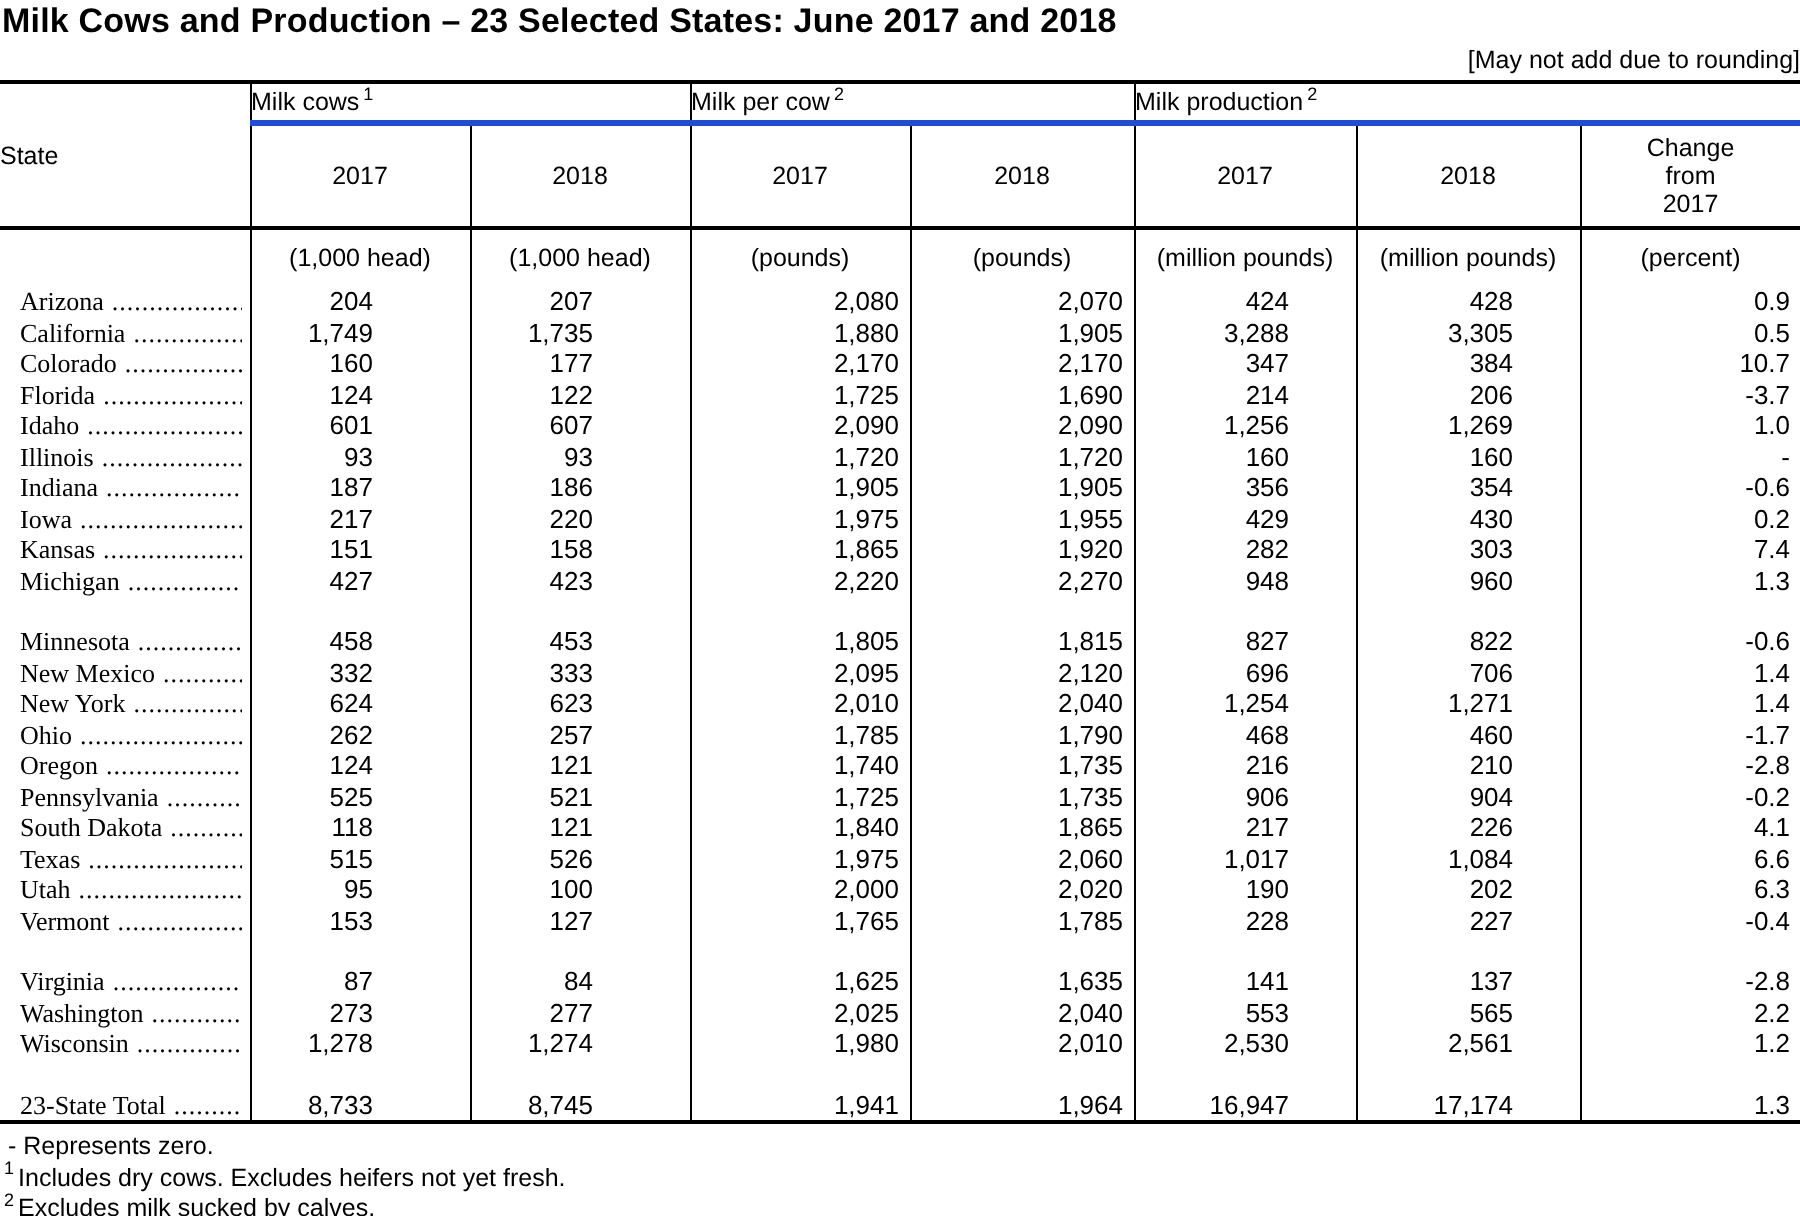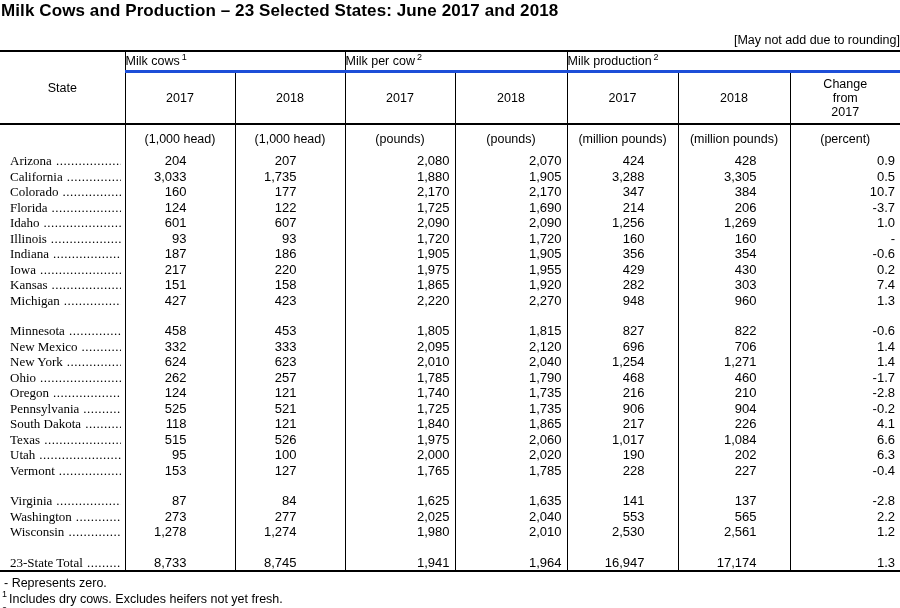--- a/index.html
+++ b/index.html
@@ -5,41 +5,41 @@
   html, body { margin: 0; padding: 0; background: #ffffff; overflow: hidden; }
   body {
     width: 900px; height: 608px;
     font-family: "Liberation Sans", sans-serif;
     color: #000;
   }
   .page { width: 900px; padding-top: 2px; }
 
   .title {
     font-size: 17px; font-weight: bold; line-height: 18px;
-    margin: 0 0 13px 1px; letter-spacing: 0.1px; white-space: nowrap;
+    margin: 0 0 3px 1px; letter-spacing: 0.1px; white-space: nowrap;
   }
   .note { font-size: 12.5px; line-height: 14px; margin: 0 0 3px 1px; text-align: right; }
 
   table.main {
     border-collapse: collapse; table-layout: fixed;
     width: 900px; border-top: 2px solid #000;
   }
   col.c-state { width: 125px; }
   col.c1 { width: 110px; } col.c2 { width: 110px; }
   col.c3 { width: 110px; } col.c4 { width: 112px; }
   col.c5 { width: 111px; } col.c6 { width: 112px; }
   col.c7 { width: 110px; }
 
   th { font-weight: normal; font-size: 12.5px; padding: 0; }
   .grp-row th.grp {
     border-left: 1px solid #000; border-bottom: 3px solid #1d4ed8;
     height: 18px; text-align: left; vertical-align: middle; margin-top: 41px;
   }
   th.state-h {
-    border-bottom: 2px solid #000; text-align: center; vertical-align: middle;
+    border-bottom: 2px solid #000; text-align: left; vertical-align: middle;
   }
   sup { font-size: 9px; vertical-align: super; line-height: 0; }
   .grp-row sup { margin-left: 2px; }
 
   .yr-row th {
     border-left: 1px solid #000; border-bottom: 2px solid #000;
     height: 50px; text-align: center; vertical-align: middle; margin-top: 15px;
   }
   .chg-inner { width: 52px; margin: 0 auto; line-height: 14px; text-align: center; }
 
@@ -126,21 +126,21 @@
           <td class="num mpc">2,080</td>
           <td class="num mpc">2,070</td>
           <td class="num prod">424</td>
           <td class="num prod">428</td>
           <td class="num chg">0.9</td>
         </tr>
         <tr class="data-row">
           <td class="state-cell">
             <div class="state-inner"><span class="sname">California</span><span class="dots"></span></div>
           </td>
-          <td class="num cows">3,033</td>
+          <td class="num cows">1,749</td>
           <td class="num cows">1,735</td>
           <td class="num mpc">1,880</td>
           <td class="num mpc">1,905</td>
           <td class="num prod">3,288</td>
           <td class="num prod">3,305</td>
           <td class="num chg">0.5</td>
         </tr>
         <tr class="data-row">
           <td class="state-cell">
             <div class="state-inner"><span class="sname">Colorado</span><span class="dots"></span></div>

